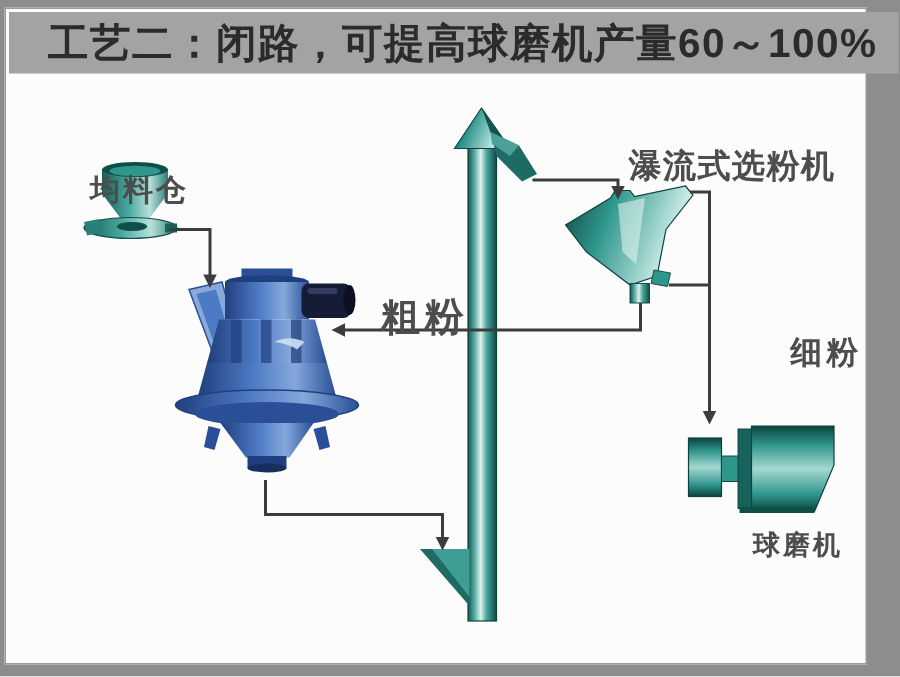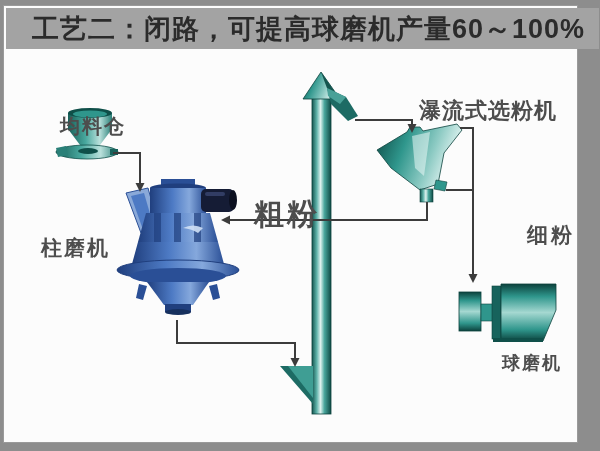--- a/index.html
+++ b/index.html
@@ -8,21 +8,21 @@
   .panel{position:absolute;left:3px;top:5px;width:575px;height:438px;
          background:#fcfcfc;border:1px solid #9a9a9a;box-sizing:border-box;}
   .titlebar{position:absolute;left:2px;top:2px;width:567px;height:41px;
             background:#a3a3a3;display:flex;align-items:center;padding-left:26px;}
   .titlebar .title-text{font-size:27px;font-weight:bold;color:#2b2b2b;letter-spacing:1px;
             white-space:nowrap;}
   .diagram-svg{position:absolute;left:0;top:0;width:600px;height:451px;}
   .lbl{position:absolute;color:#4d4d4d;font-weight:bold;white-space:nowrap;}
   .lbl-feed-bin{left:60px;top:77px;font-size:20px;letter-spacing:2px;margin-top:36px;}
   .lbl-separator{left:419px;top:96px;font-size:22px;letter-spacing:1px;}
-  .lbl-coarse{left:254px;top:194px;font-size:30px;letter-spacing:3px;}
+  .lbl-coarse{left:254px;top:194px;font-size:26px;letter-spacing:3px;}
   .lbl-fine{left:481px;top:221px;font-size:21px;letter-spacing:3px;margin-left:46px;}
   .lbl-column-mill{left:41px;top:234px;font-size:21px;letter-spacing:2px;}
   .lbl-elevator{left:206px;top:376px;font-size:22px;letter-spacing:2px;}
   .lbl-ball-mill{left:502px;top:351px;font-size:18px;letter-spacing:2px;}
 </style>
 </head>
 <body>
 
 <div class="stage">
   <div class="panel">
@@ -141,15 +141,14 @@
       <polygon points="412,133 407.5,124 416.5,124"></polygon>
       <polygon points="221,220 230,215.5 230,224.5"></polygon>
       <polygon points="473,283 468.5,274 477.5,274"></polygon>
     </g>
   </svg>
 
   <div class="lbl lbl-feed-bin">均料仓</div>
   <div class="lbl lbl-separator">瀑流式选粉机</div>
   <div class="lbl lbl-coarse">粗粉</div>
   <div class="lbl lbl-fine">细粉</div>
-  <div class="lbl lbl-column-mill">柱磨机</div>
   <div class="lbl lbl-ball-mill">球磨机</div>
 </div>
 
 </body></html>

